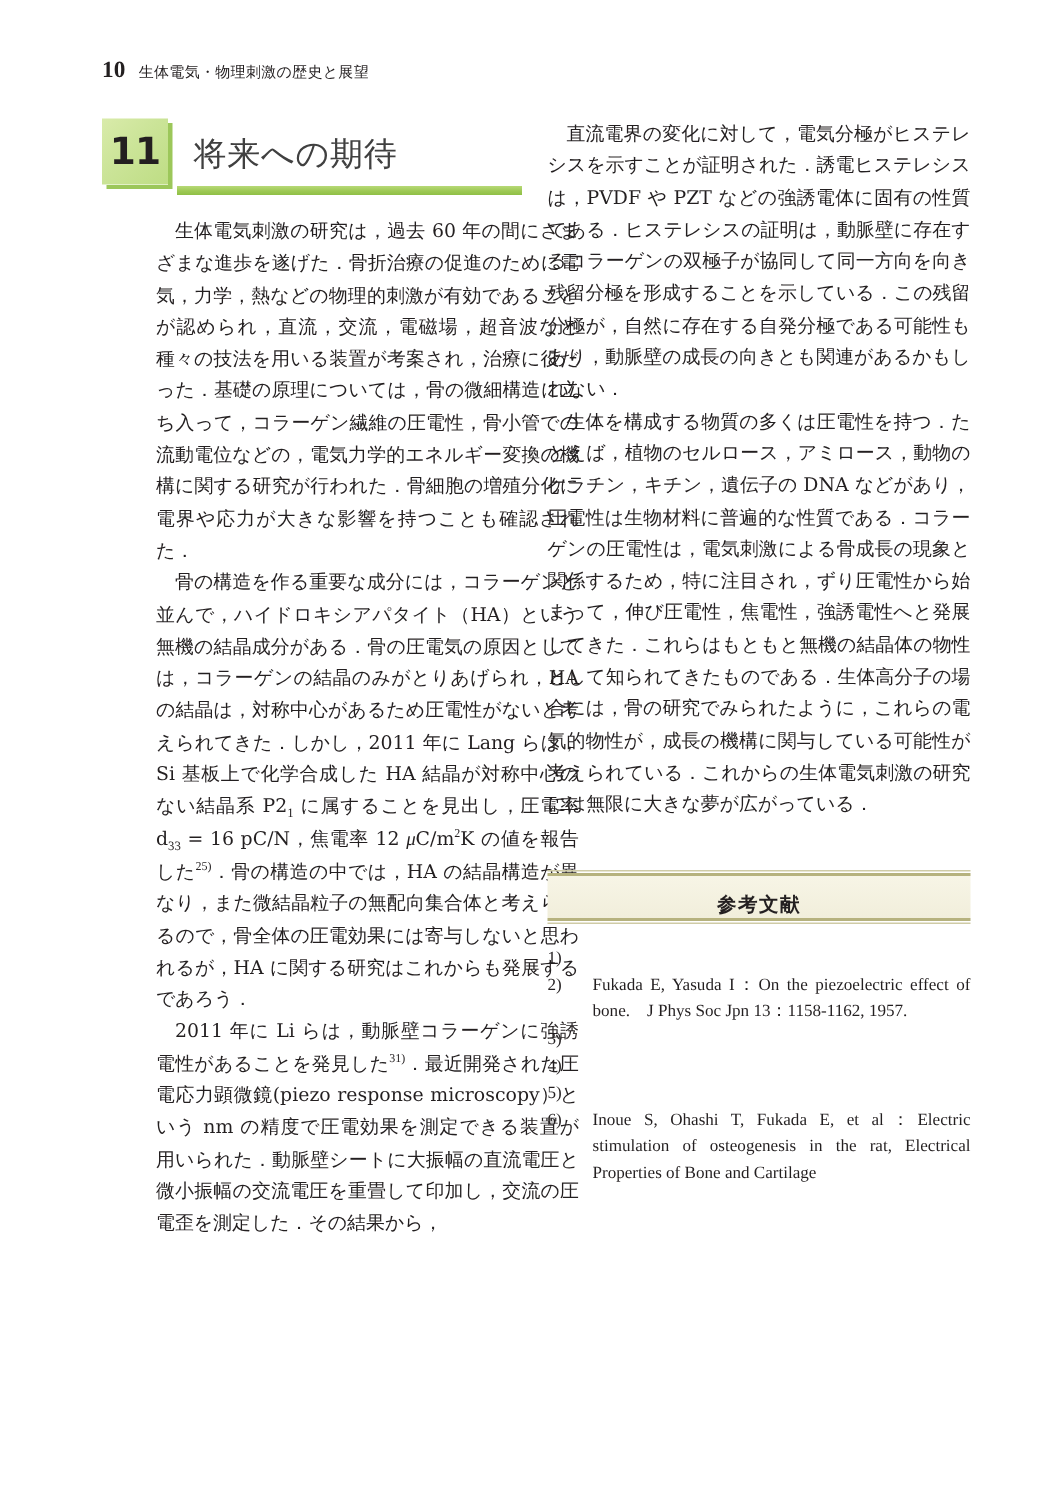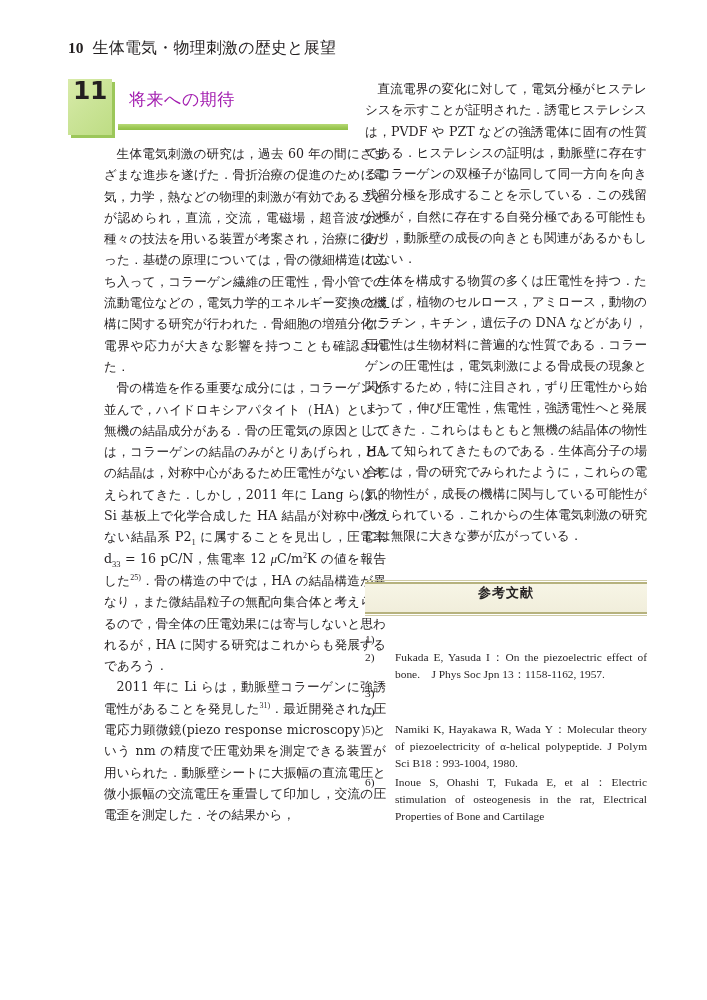--- a/index.html
+++ b/index.html
@@ -35,61 +35,61 @@
   }
   .folio {
     font-family: "Liberation Serif", serif;
     font-weight: bold;
     font-size: 15.5px;
     color: #231f20;
     letter-spacing: 0px;
   }
   .running-title {
     font-family: "DejaVu Sans", sans-serif;
-    font-size: 16px;
+    font-size: 10px;
     color: #231f20;
     letter-spacing: 0.2px;
   }
 
   
   .section-head {
     position: absolute;
     left: 68px;
     top: 76px;
     width: 280px;
     height: 56px;
   }
   .sec-num-box {
     position: absolute;
     left: 0;
     top: 3px;
     width: 44px;
-    height: 56px;
+    height: 44px;
     background: linear-gradient(135deg, #d9ebaa 0%, #cbe498 45%, #bedd84 100%);
     box-shadow: 3px 3px 0 0 #9cc75a;
     display: flex;
-    align-items: flex-start;
+    align-items: center;
     justify-content: center;
   }
   .sec-num {
     font-family: "DejaVu Sans", sans-serif;
     font-weight: bold;
     font-size: 25px;
     color: #231f20;
     line-height: 1;
     letter-spacing: -0.5px;
     margin-top: -1px;
   }
   .sec-title {
     position: absolute;
     left: 61px;
     top: 12px;
     font-family: "DejaVu Sans", sans-serif;
-    font-size: 17px;
-    color: #a21caf;
+    font-size: 22px;
+    color: #404040;
     letter-spacing: 0.5px;
   }
   .sec-rule {
     position: absolute;
     left: 50px;
     top: 48px;
     width: 230px;
     height: 6px;
     background: linear-gradient(180deg, #b7d977 0%, #9ec955 55%, #8fbf46 100%);
   }
@@ -133,21 +133,21 @@
     top: 582px;
     width: 282px;
   }
   .refs-banner {
     position: relative;
     height: 28px;
     background: linear-gradient(180deg, #f7f5e6 0%, #f1eedb 100%);
     border-top: 2px solid #b6b27e;
     border-bottom: 2px solid #b6b27e;
     display: flex;
-    align-items: flex-start;
+    align-items: flex-end;
     justify-content: center;
   }
   .refs-banner::before {
     content: "";
     position: absolute;
     left: 0; right: 0;
     top: -4px;
     height: 1px;
     background: #cfcba6;
   }
@@ -235,21 +235,20 @@
         <span class="ref-text">Fukada E, Yasuda I：On the piezoelectric effect of bone.　J Phys Soc Jpn 13：1158-1162, 1957.</span>
       </div>
       <div class="ref-item">
         <span class="ref-marker">3)</span>
       </div>
       <div class="ref-item">
         <span class="ref-marker">4)</span>
       </div>
       <div class="ref-item">
         <span class="ref-marker">5)</span>
-        <span class="ref-text">Namiki K, Hayakawa R, Wada Y：Molecular theory of piezoelectricity of α-helical polypeptide. J Polym Sci B18：993-1004, 1980.</span>
       </div>
       <div class="ref-item">
         <span class="ref-marker">6)</span>
         <span class="ref-text">Inoue S, Ohashi T, Fukada E, et al：Electric stimulation of osteogenesis in the rat, Electrical Properties of Bone and Cartilage</span>
       </div>
     </div>
   </div>
 
 </div>
 

